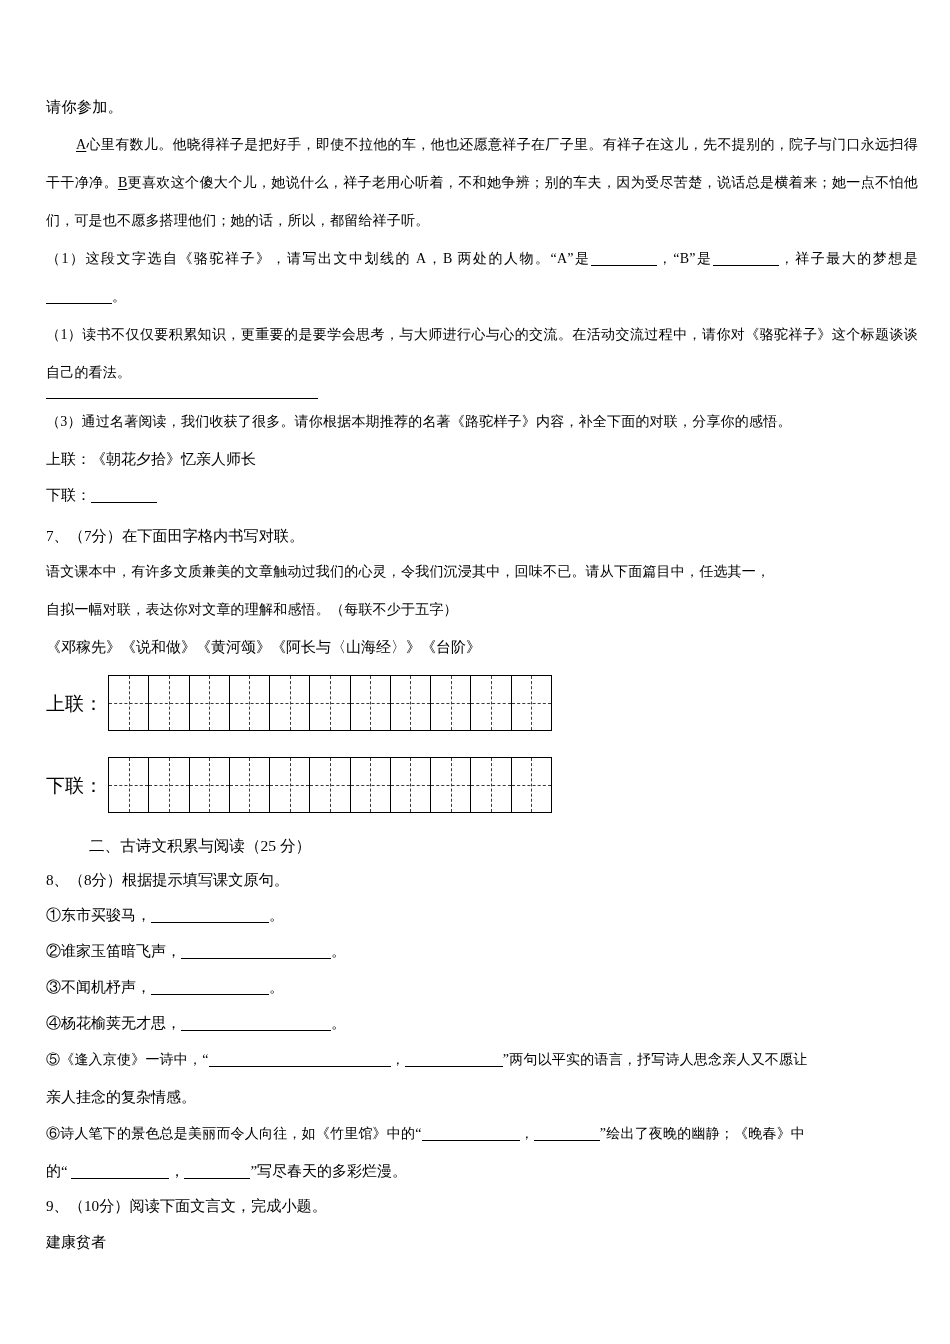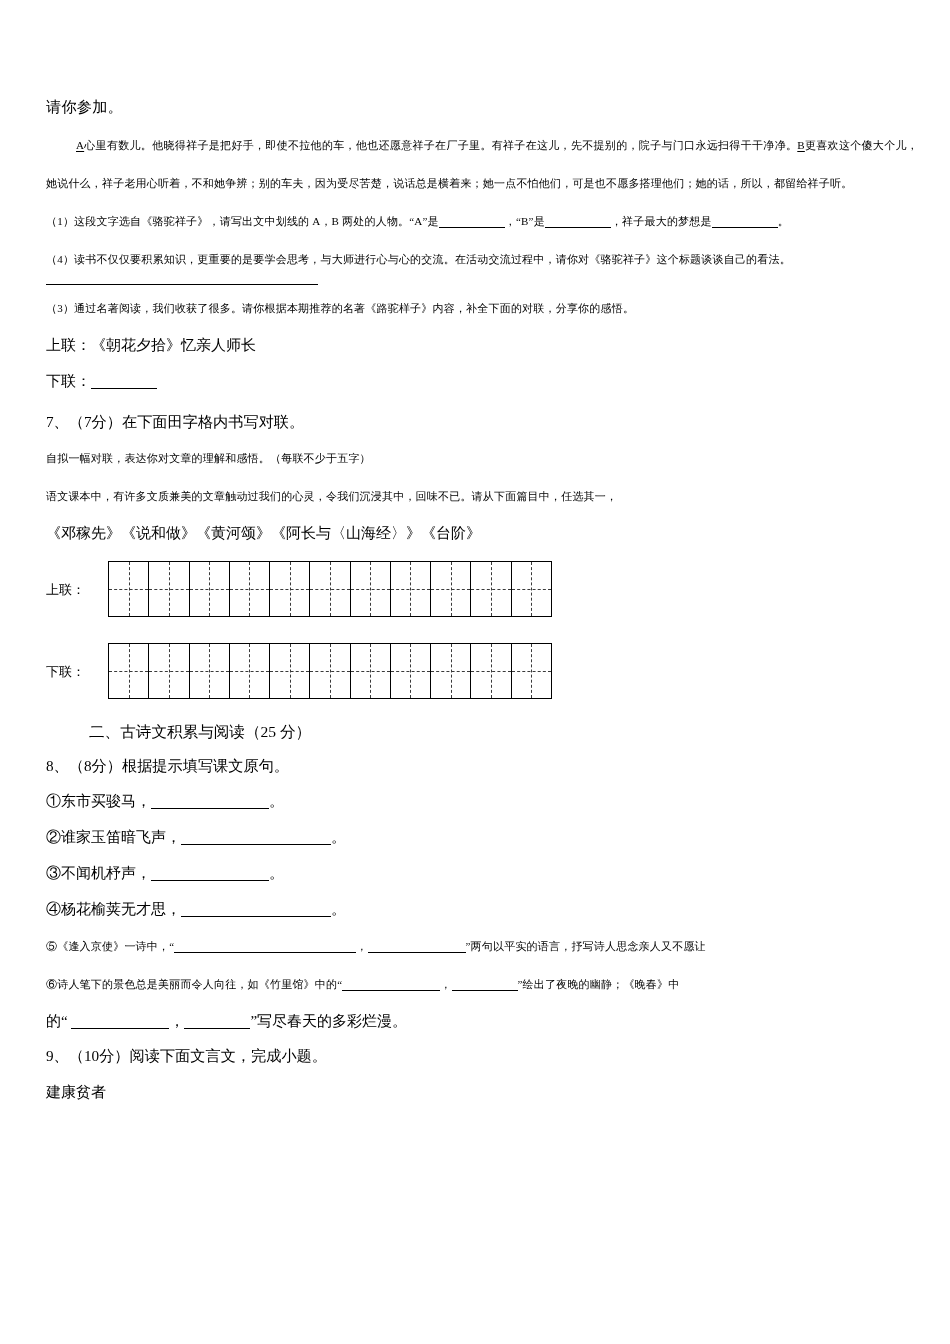--- a/index.html
+++ b/index.html
@@ -32,21 +32,21 @@
   
   .line {
     font-size: 15.2px;
     line-height: 38px;
     letter-spacing: 0.2px;
     white-space: normal;
     text-align: justify;
     word-break: break-all;
   }
   .para {
-    font-size: 11px;
+    font-size: 14px;
     line-height: 38px;
     text-align: justify;
     word-break: break-all;
     letter-spacing: 0.2px;
     margin: 0;
   }
   .indent2 { text-indent: 30px; }
 
   .u { text-decoration: underline; text-underline-offset: 2px; }
 
@@ -72,21 +72,21 @@
 
   .spacer-sm { height: 6px; }
 
   
   .grid-row {
     display: flex;
     align-items: center;
     margin-top: 10px;
   }
   .grid-label {
-    font-size: 13px;
+    font-size: 19px;
     width: 62px;
     flex: 0 0 62px;
     line-height: 1;
   }
   .tzg {
     display: flex;
     border: 1.6px solid #000;
     width: 444px;
     height: 56px;
     box-sizing: border-box;
@@ -143,33 +143,33 @@
 
 <div class="page">
   <div class="content">
 
     <div class="line">请你参加。</div>
 
     <div class="para indent2"><span class="u">A</span><span>心里有数儿。他晓得祥子是把好手，即使不拉他的车，他也还愿意祥子在厂子里。有祥子在这儿，先不提别的，院子与门口永远扫得干干净净。</span><span class="u">B</span><span>更喜欢这个傻大个儿，她说什么，祥子老用心听着，不和她争辨；别的车夫，因为受尽苦楚，说话总是横着来；她一点不怕他们，可是也不愿多搭理他们；她的话，所以，都留给祥子听。</span></div>
 
     <div class="para"><span>（1）这段文字选自《骆驼祥子》，请写出文中划线的 A，B 两处的人物。“A”是</span><span class="blank b-sm"></span><span>，“B”是</span><span class="blank b-sm"></span><span>，祥子最大的梦想是</span><span class="blank b-sm"></span><span>。</span></div>
 
-    <div class="para">（4）读书不仅仅要积累知识，更重要的是要学会思考，与大师进行心与心的交流。在活动交流过程中，请你对《骆驼祥子》这个标题谈谈自己的看法。</div>
+    <div class="para">（1）读书不仅仅要积累知识，更重要的是要学会思考，与大师进行心与心的交流。在活动交流过程中，请你对《骆驼祥子》这个标题谈谈自己的看法。</div>
 
     <div class="rule-long"></div>
 
     <div class="para">（3）通过名著阅读，我们收获了很多。请你根据本期推荐的名著《路驼样子》内容，补全下面的对联，分享你的感悟。</div>
     <div class="item">上联：《朝花夕拾》忆亲人师长</div>
     <div class="item"><span>下联：</span><span class="blank b-sm"></span></div>
 
     <div class="spacer-sm"></div>
 
     <div class="qline">7、（7分）在下面田字格内书写对联。</div>
+    <div class="para">语文课本中，有许多文质兼美的文章触动过我们的心灵，令我们沉浸其中，回味不已。请从下面篇目中，任选其一，</div>
     <div class="para">自拟一幅对联，表达你对文章的理解和感悟。（每联不少于五字）</div>
-    <div class="para">语文课本中，有许多文质兼美的文章触动过我们的心灵，令我们沉浸其中，回味不已。请从下面篇目中，任选其一，</div>
     <div class="item">《邓稼先》《说和做》《黄河颂》《阿长与〈山海经〉》《台阶》</div>
 
     <div class="grid-row">
       <div class="grid-label">上联：</div>
       <div class="tzg">
         <div class="cell"></div>
         <div class="cell"></div>
         <div class="cell"></div>
         <div class="cell"></div>
         <div class="cell"></div>
@@ -204,20 +204,21 @@
 
     <div class="item"><span>①</span><span>东市买骏马，</span><span class="blank b-lg"></span><span>。</span></div>
 
     <div class="item"><span>②</span><span>谁家玉笛暗飞声，</span><span class="blank b-xl"></span><span>。</span></div>
 
     <div class="item"><span>③</span><span>不闻机杼声，</span><span class="blank b-lg"></span><span>。</span></div>
 
     <div class="item"><span>④</span><span>杨花榆荚无才思，</span><span class="blank b-xl"></span><span>。</span></div>
 
     <div class="para"><span>⑤《逢入京使》一诗中，“</span><span class="blank b-xxl"></span><span>，</span><span class="blank b-md"></span><span>”两句以平实的语言，抒写诗人思念亲人又不愿让</span></div>
+    <div class="item">亲人挂念的复杂情感。</div>
 
     <div class="para"><span>⑥诗人笔下的景色总是美丽而令人向往，如《竹里馆》中的“</span><span class="blank b-md"></span><span>，</span><span class="blank b-sm"></span><span>”绘出了夜晚的幽静；《晚春》中</span></div>
 
     <div class="item"><span>的“</span>&nbsp;<span class="blank b-md"></span><span>，</span><span class="blank b-sm"></span><span>”写尽春天的多彩烂漫。</span></div>
 
     <div class="qline">9、（10分）阅读下面文言文，完成小题。</div>
     <div class="footer-note">建康贫者</div>
 
   </div>
 </div>

